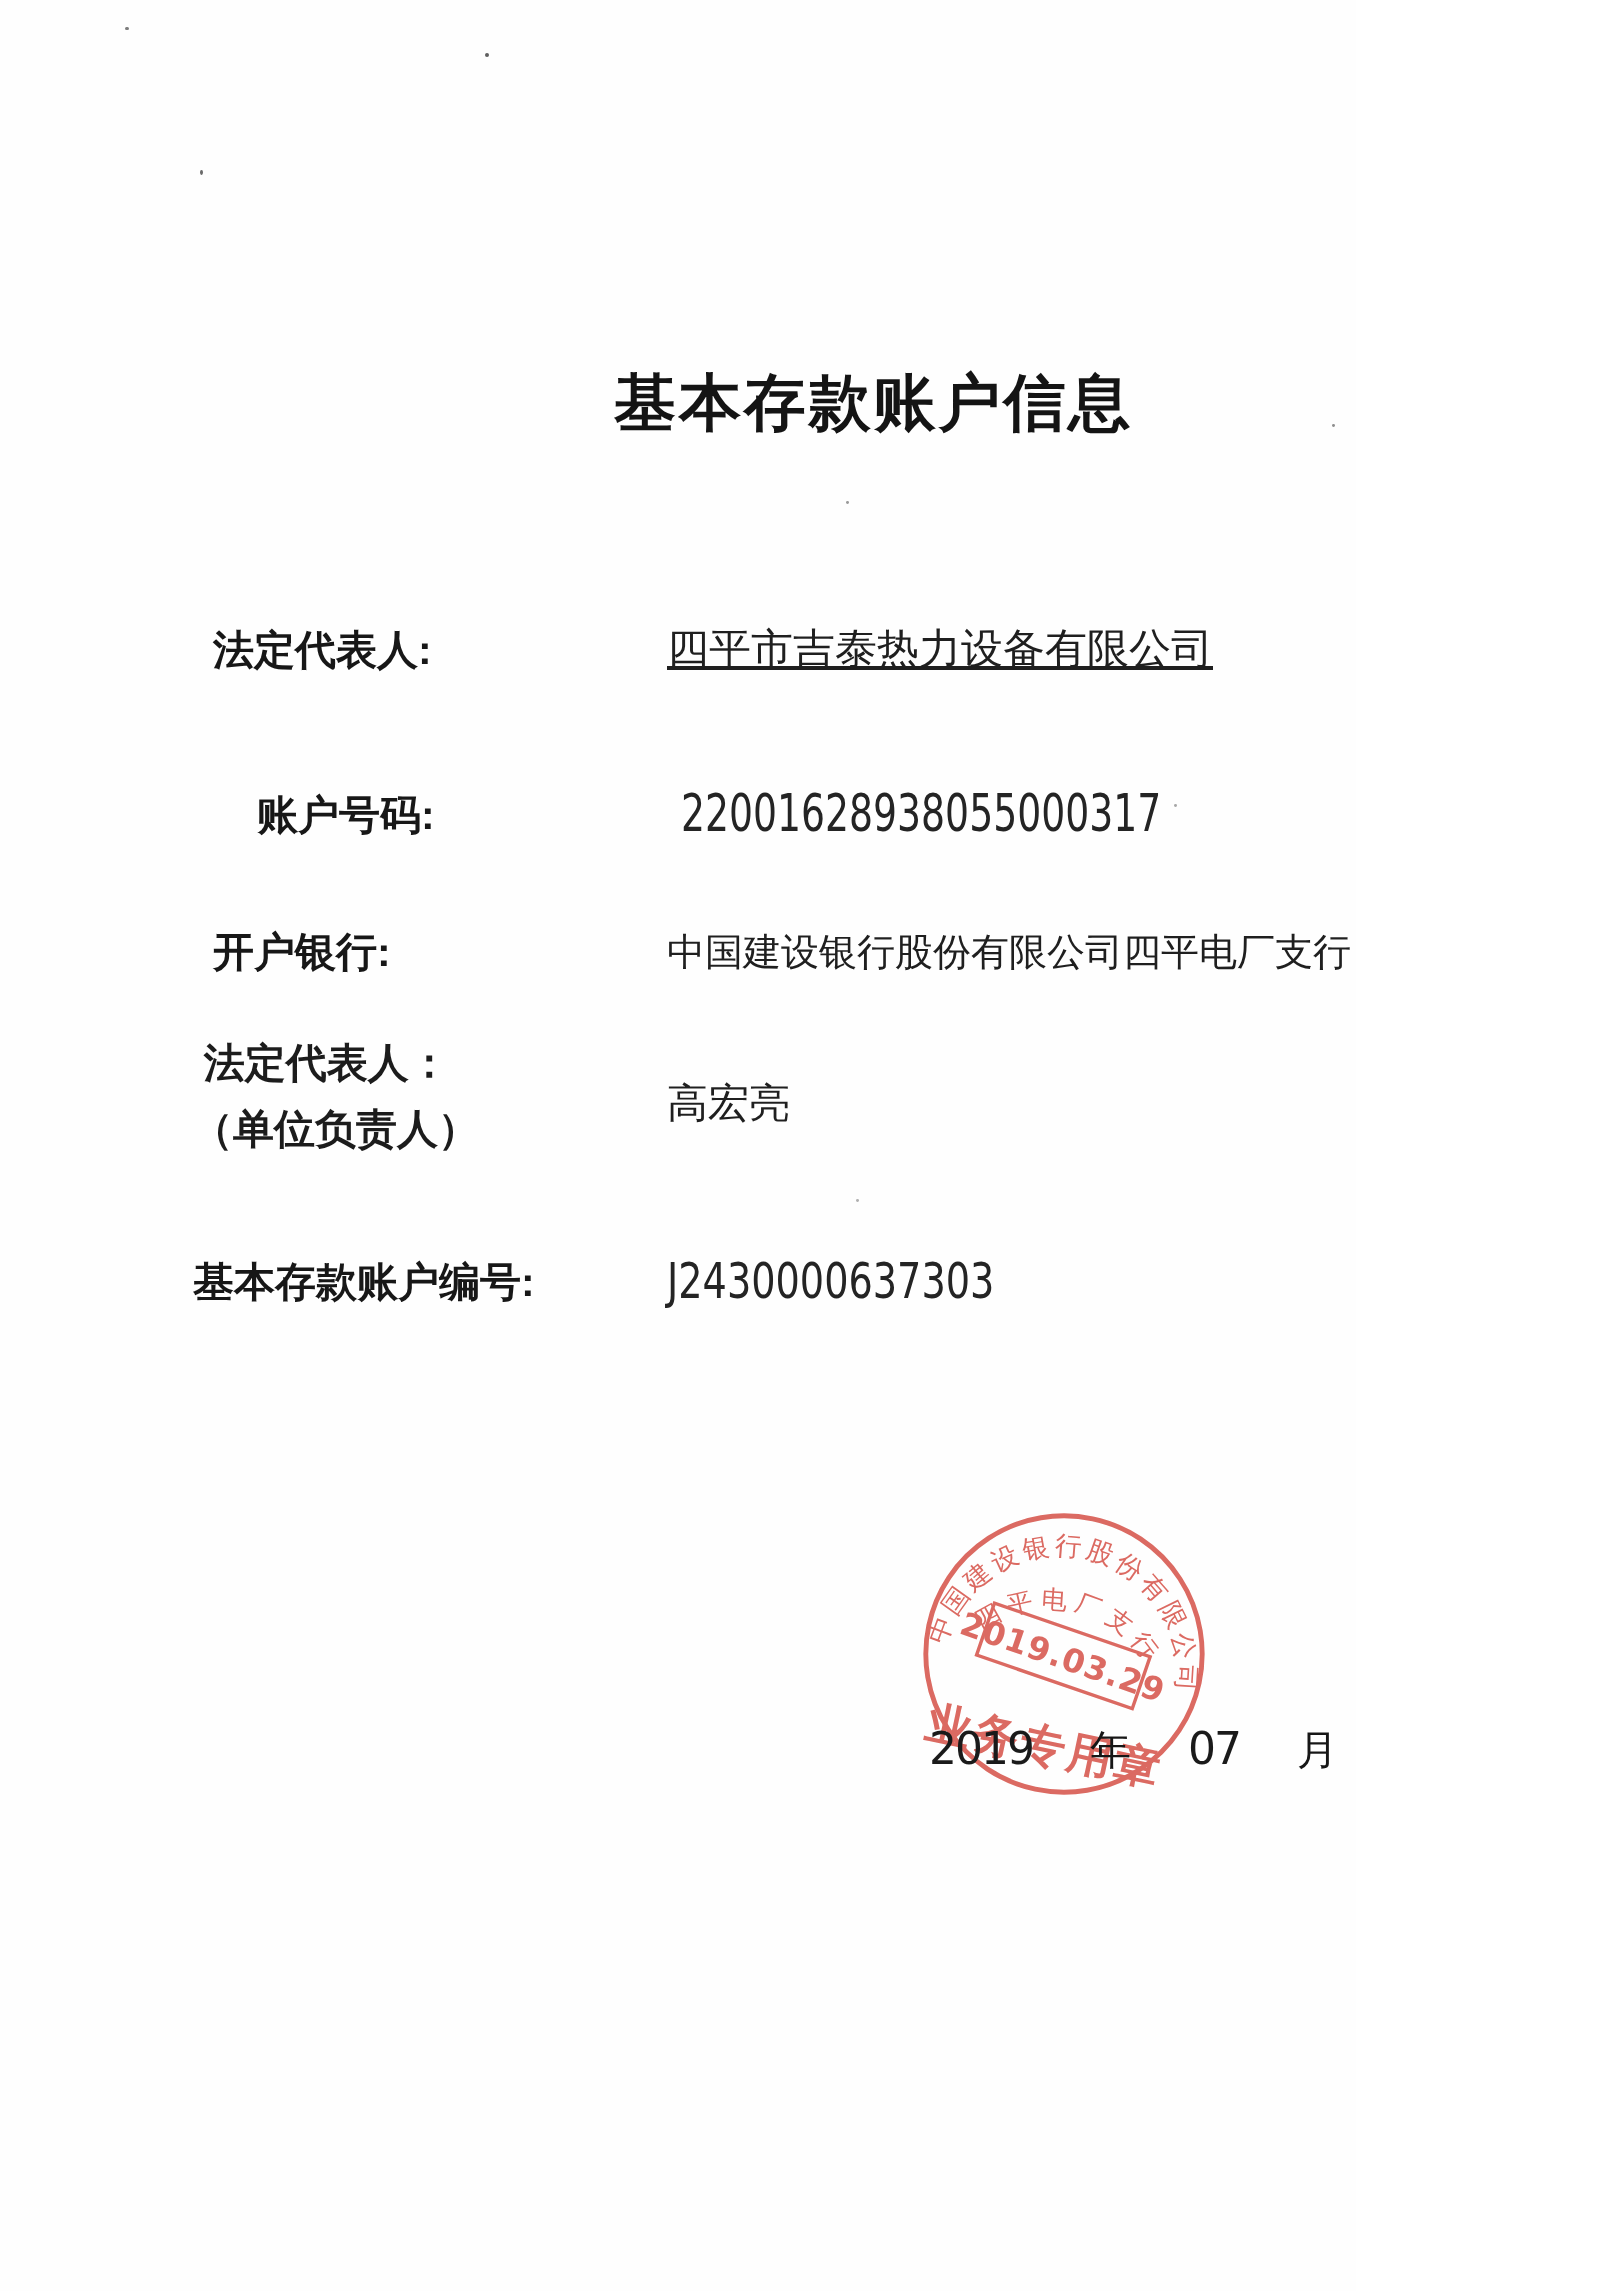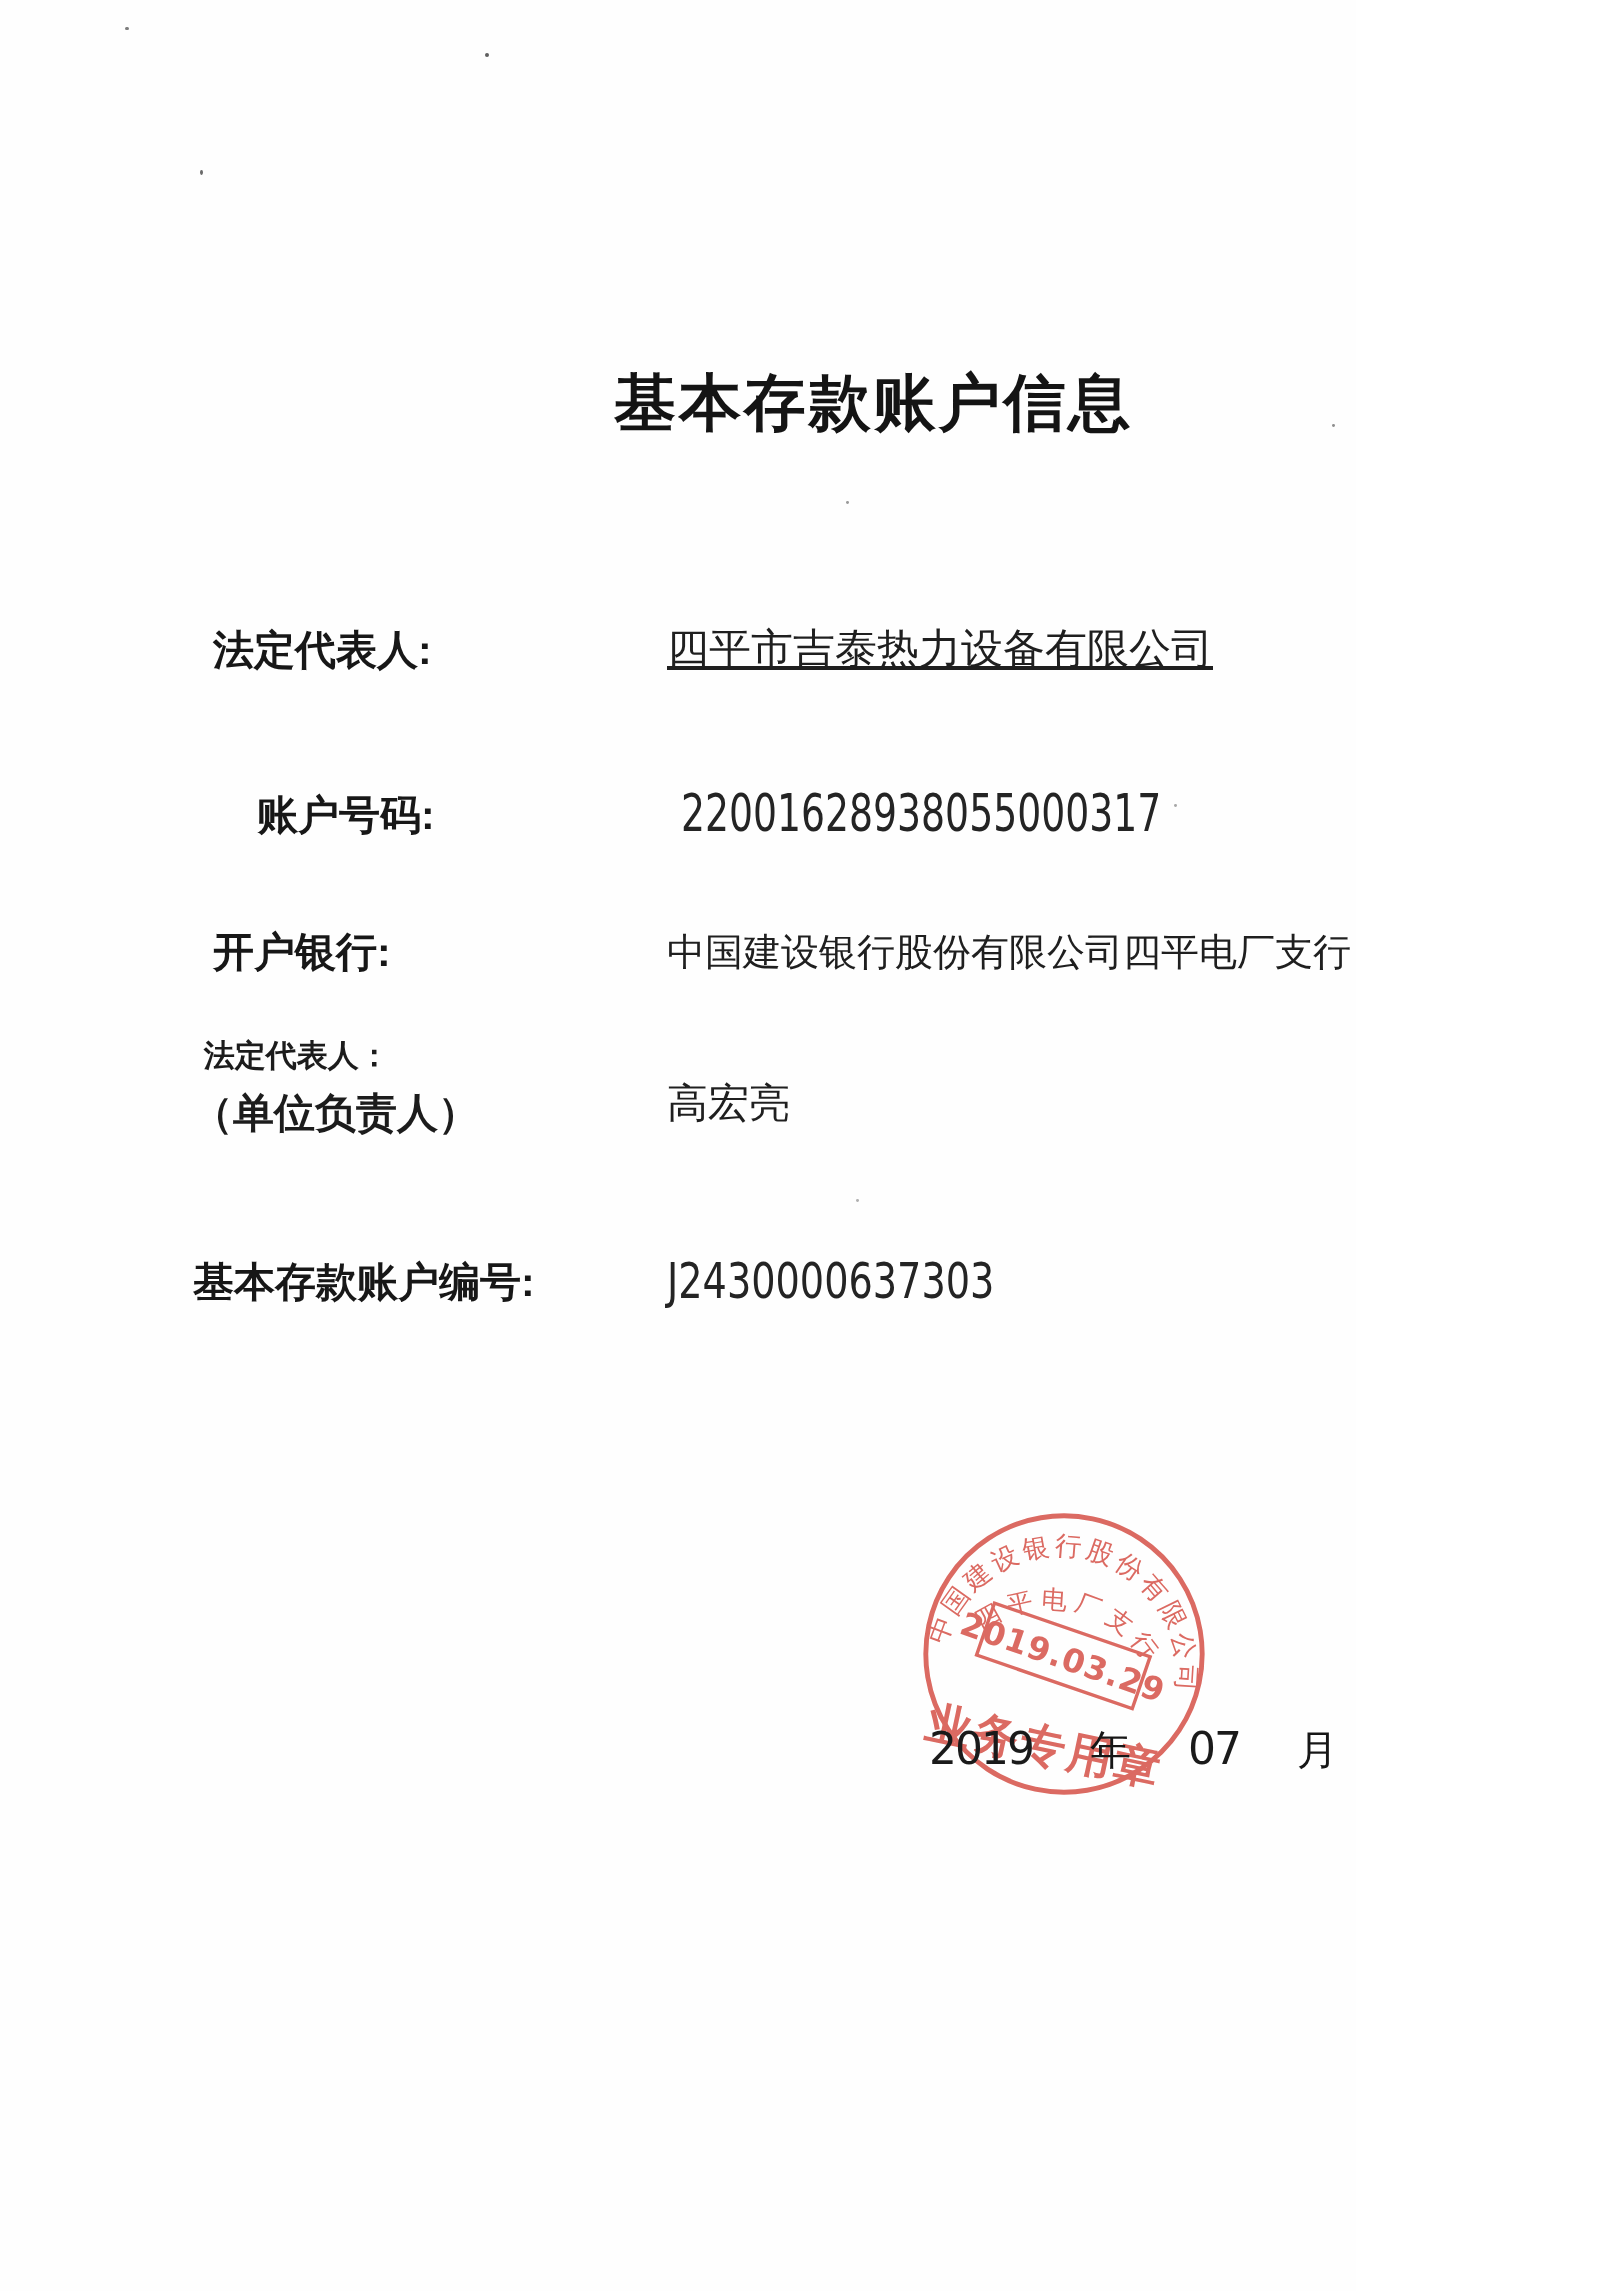--- a/index.html
+++ b/index.html
@@ -37,21 +37,21 @@
     color: #1f1f1f;
     white-space: nowrap;
   }
   .r1-label { left: 213px; top: 623px; }
   .r1-value { left: 667px; top: 621px; font-size: 42px; text-decoration: underline; }
   .r2-label { left: 213px; top: 788px; margin-left: 44px; }
   .r2-value { left: 669px; top: 784px; margin-left: 12px; }
   .r3-label { left: 213px; top: 925px; }
   .r3-value { left: 667px; top: 927px; font-size: 38px; }
   .r4-block { position: absolute; left: 192px; top: 1031px; line-height: 1.6; }
-  .r4-line1 { margin-left: 11.8px; font-size: 31px; font-weight: 700; white-space: nowrap; }
+  .r4-line1 { margin-left: 11.8px; font-size: 41px; font-weight: 700; white-space: nowrap; }
   .r4-line2 { font-size: 41px; font-weight: 700; white-space: nowrap; }
   .r4-value { left: 667px; top: 1076px; text-align: right; }
   .r5-label { left: 193px; top: 1255px; }
   .r5-value { left: 667px; top: 1253px; }
   .num {
     font-family: "DejaVu Sans", sans-serif;
     display: inline-block;
     transform: scaleX(0.74);
     transform-origin: 0 50%;
     font-size: 51px;

